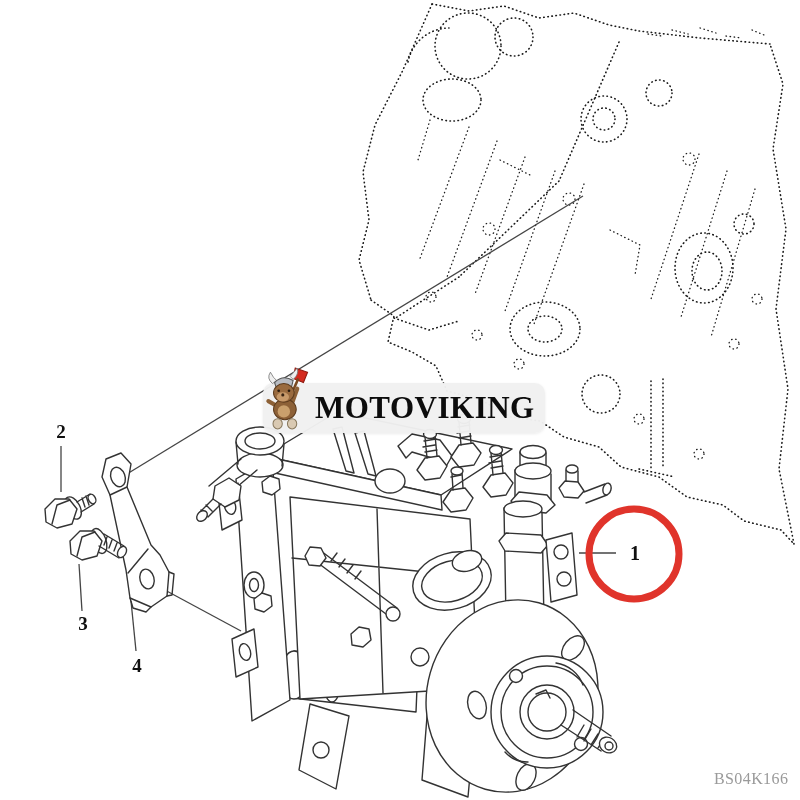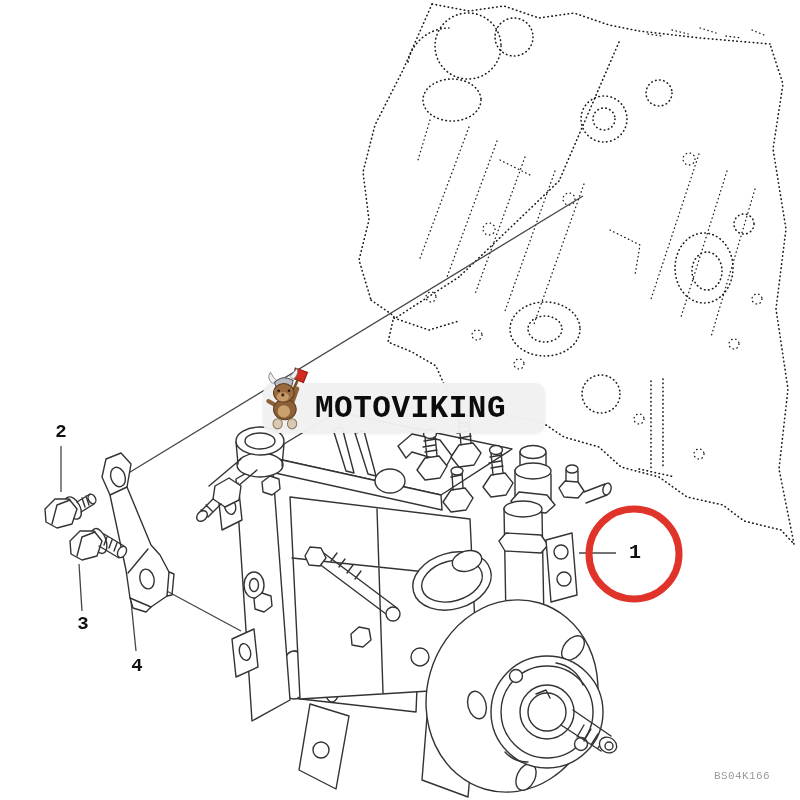--- a/index.html
+++ b/index.html
@@ -1,18 +1,18 @@
 <!DOCTYPE html>
 <html><head>
 <meta charset="utf-8">
 <style>
   html,body{margin:0;padding:0;background:#ffffff;}
   .canvas{
     position:relative;width:800px;height:800px;background:#ffffff;overflow:hidden;
-    font-family:Liberation Mono, monospace;
+    font-family:Liberation Serif, serif;
   }
   .art{position:absolute;left:0;top:0;width:800px;height:800px;z-index:1;}
   
   .phantom *{fill:none;stroke:#1b1b1b;stroke-width:1.6;stroke-linecap:round;stroke-dasharray:.5 3.6;}
   .phantom .thin{stroke-width:1.3;}
   
   .solid *{fill:#ffffff;stroke:#333333;stroke-width:1.4;stroke-linejoin:round;stroke-linecap:round;}
   .solid .open{fill:none;}
   .leaders line{stroke:#454545;stroke-width:1.3;}
   .hl{fill:none;stroke-width:7;}
@@ -26,21 +26,21 @@
     background:rgba(241,241,241,.97);border-radius:10px;
     box-shadow:0 1px 3px rgba(0,0,0,.08);
   }
   .watermark .wm-text{
     position:absolute;left:52px;top:50%;transform:translateY(-50%);
     font-size:31px;font-weight:900;letter-spacing:.5px;color:#0c0c0c;white-space:nowrap;
   }
   .mascot{position:absolute;left:264px;top:366px;width:50px;height:64px;z-index:3;}
   .code{
     position:absolute;left:714px;top:770px;z-index:4;
-    font-size:11px;color:#9a9a9a;letter-spacing:.4px;
+    font-size:16px;color:#9a9a9a;letter-spacing:.4px;
   }
 </style>
 </head>
 <body>
 
 <div class="canvas">
 
   <svg class="art" viewBox="0 0 800 800" xmlns="http://www.w3.org/2000/svg">
 
     <g class="phantom">

